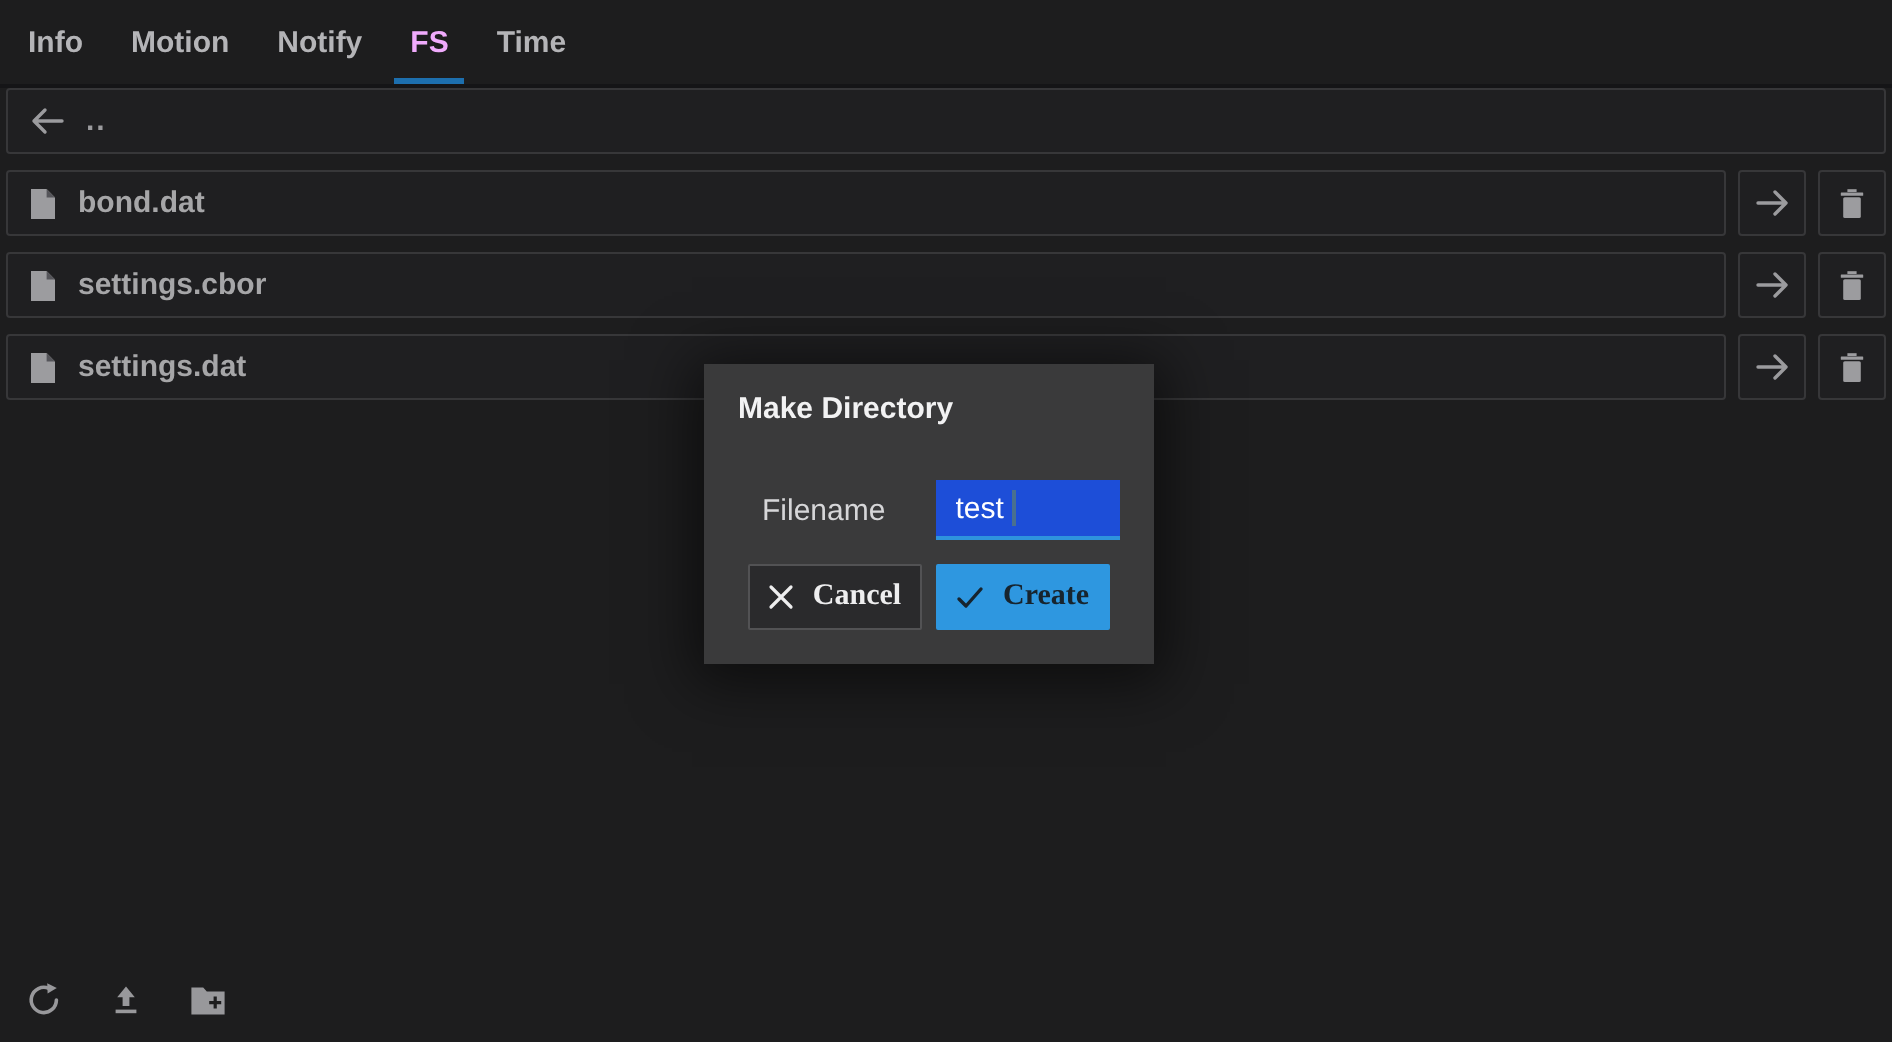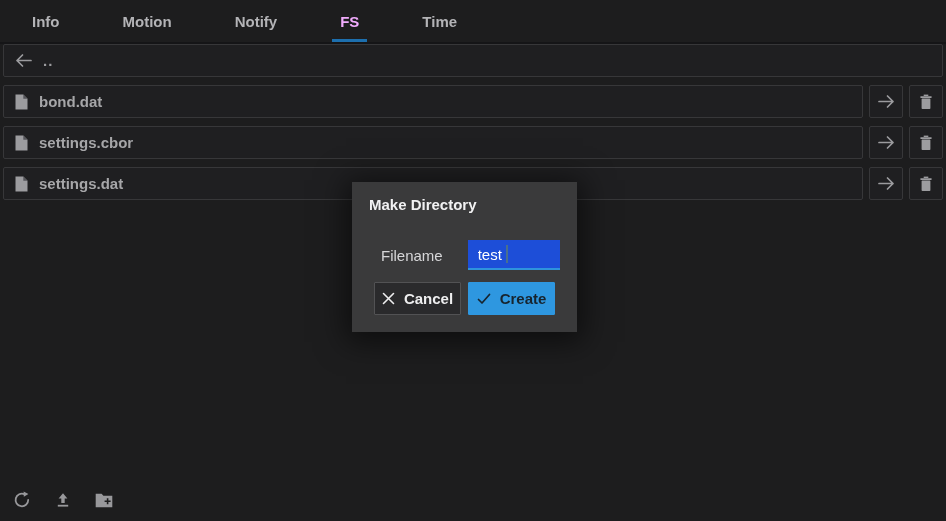--- a/index.html
+++ b/index.html
@@ -10,23 +10,22 @@
     position:relative;
     overflow:hidden;
     color:#a6a6a8;
   }
 
   
   .tabbar {
     display:flex;
     align-items:stretch;
     height:44px;
-    padding-left:20px;
+    padding-left:2px;
     border-bottom:2px solid #151517;
-    gap:39px;
   }
   .tab {
     display:flex; align-items:center;
     padding:0 12px;
     font-size:15px; font-weight:700;
     color:#b4b4b7;
     position:relative;
     cursor:pointer;
   }
   .tab.active { color:#f0abfc; }
@@ -114,20 +113,21 @@
     margin-top:12px;
     padding:0 5px;
   }
   .btn {
     flex:1; height:33px;
     display:flex; align-items:center; justify-content:center;
     gap:9px;
     font-size:15px; font-weight:700;
     cursor:pointer;
     border-radius:1px;
+    font-family:Liberation Serif, serif;
   }
   .btn-cancel {
     background:#2a2a2c;
     border:1px solid #525254;
     color:#eeeeef;
   }
   .btn-create {
     background:#2e97e0;
     border:1px solid #2e97e0;
     color:#17242e;

